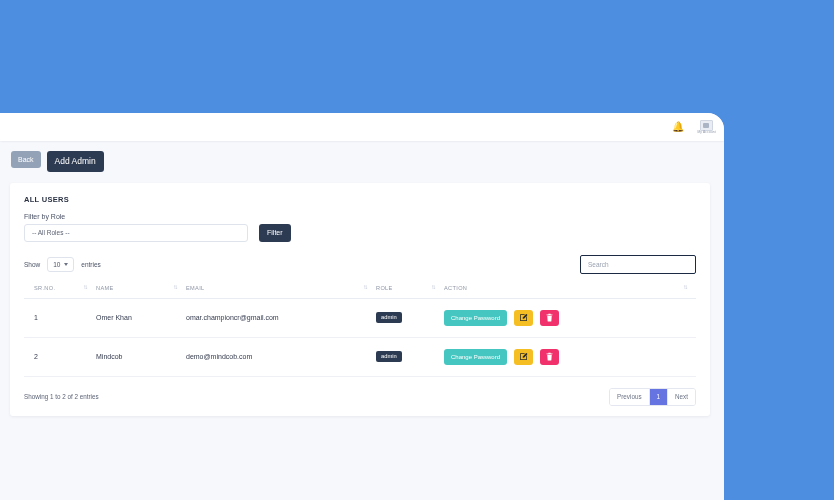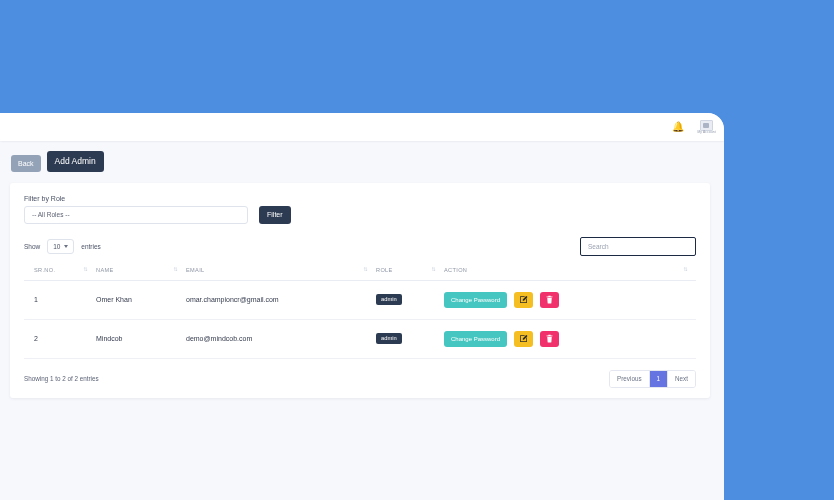--- a/index.html
+++ b/index.html
@@ -81,21 +81,21 @@
 
   
   #content {
     padding: 10px 10px 0 10px;
     box-sizing: border-box;
   }
 
   
   #action-row {
     display: flex;
-    align-items: flex-end;
+    align-items: flex-start;
     gap: 6px;
     padding-left: 1px;
     margin-bottom: 11px;
   }
   .btn-back {
     background: #93a2b7;
     color: #ffffff;
     border: none;
     border-radius: 3px;
     font-size: 7px;
@@ -349,20 +349,21 @@
 
   <div id="content">
 
     <div id="action-row">
       <button class="btn-back">Back</button>
       <button class="btn-add">Add Admin</button>
     </div>
 
     <div id="card">
 
+      <div id="card-title">ALL USERS</div>
 
       <div id="filter-label">Filter by Role</div>
 
       <div id="filter-row">
         <div id="role-select">-- All Roles --</div>
         <button id="filter-btn">Filter</button>
       </div>
 
       <div id="table-controls">
         <div id="length-control">

